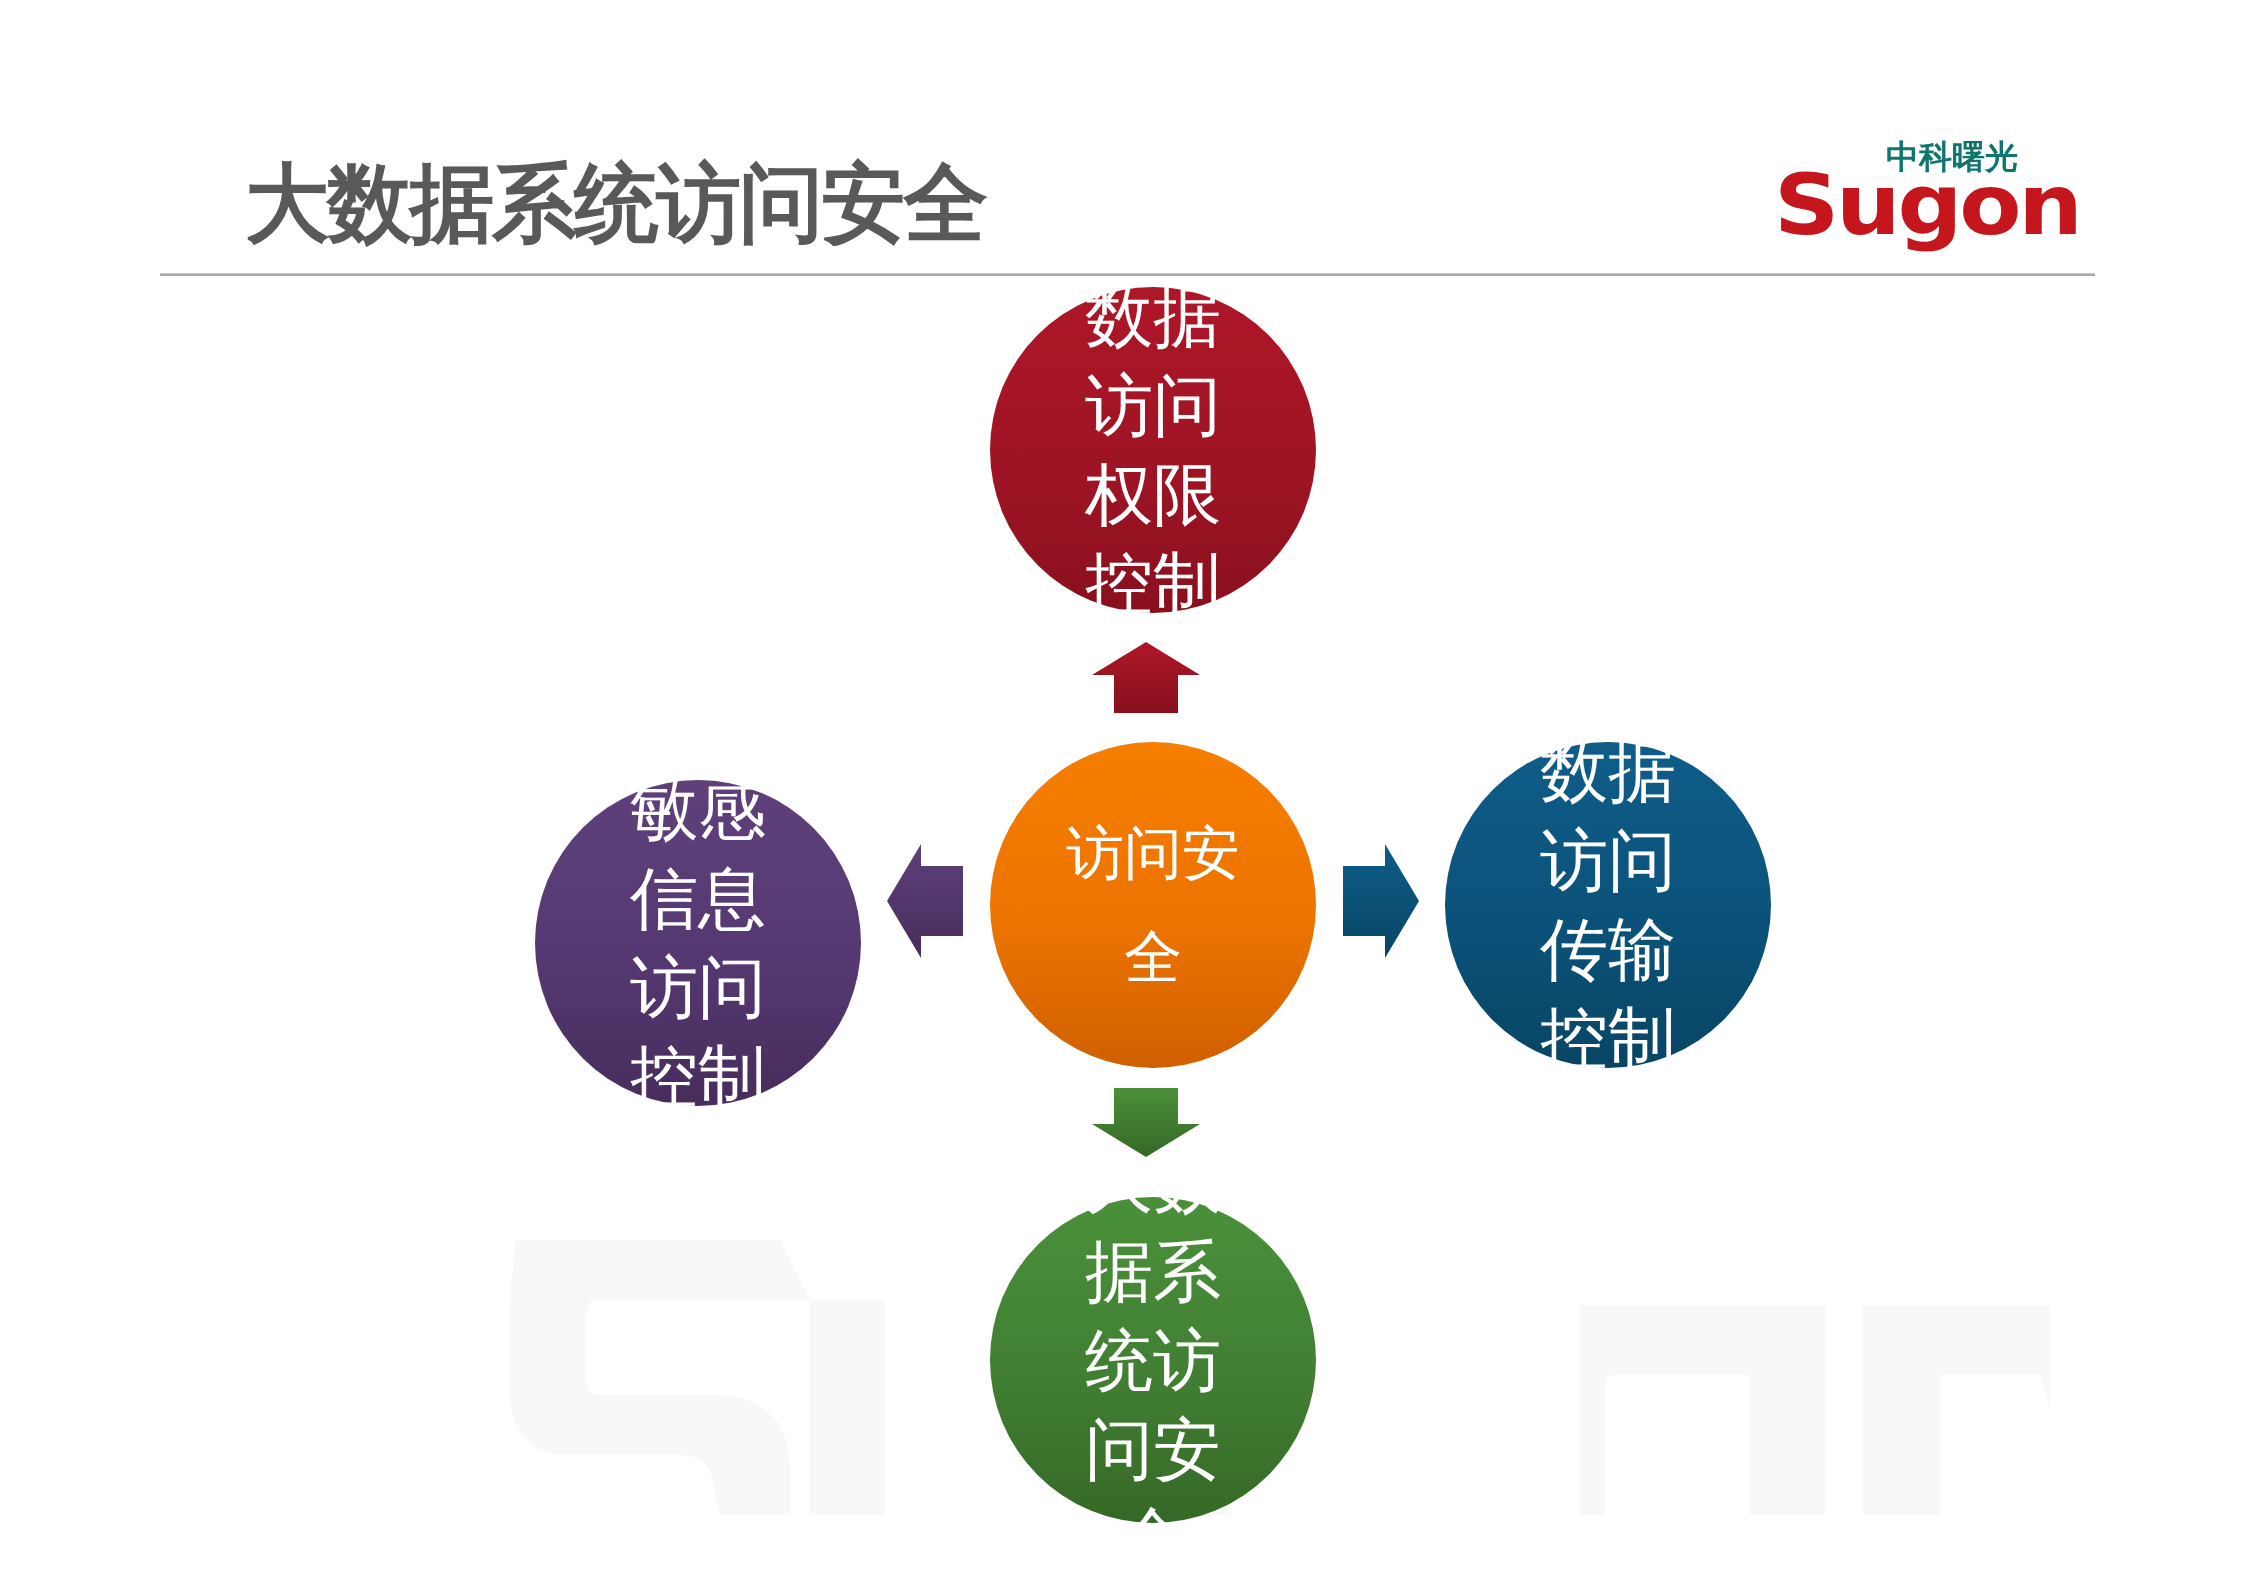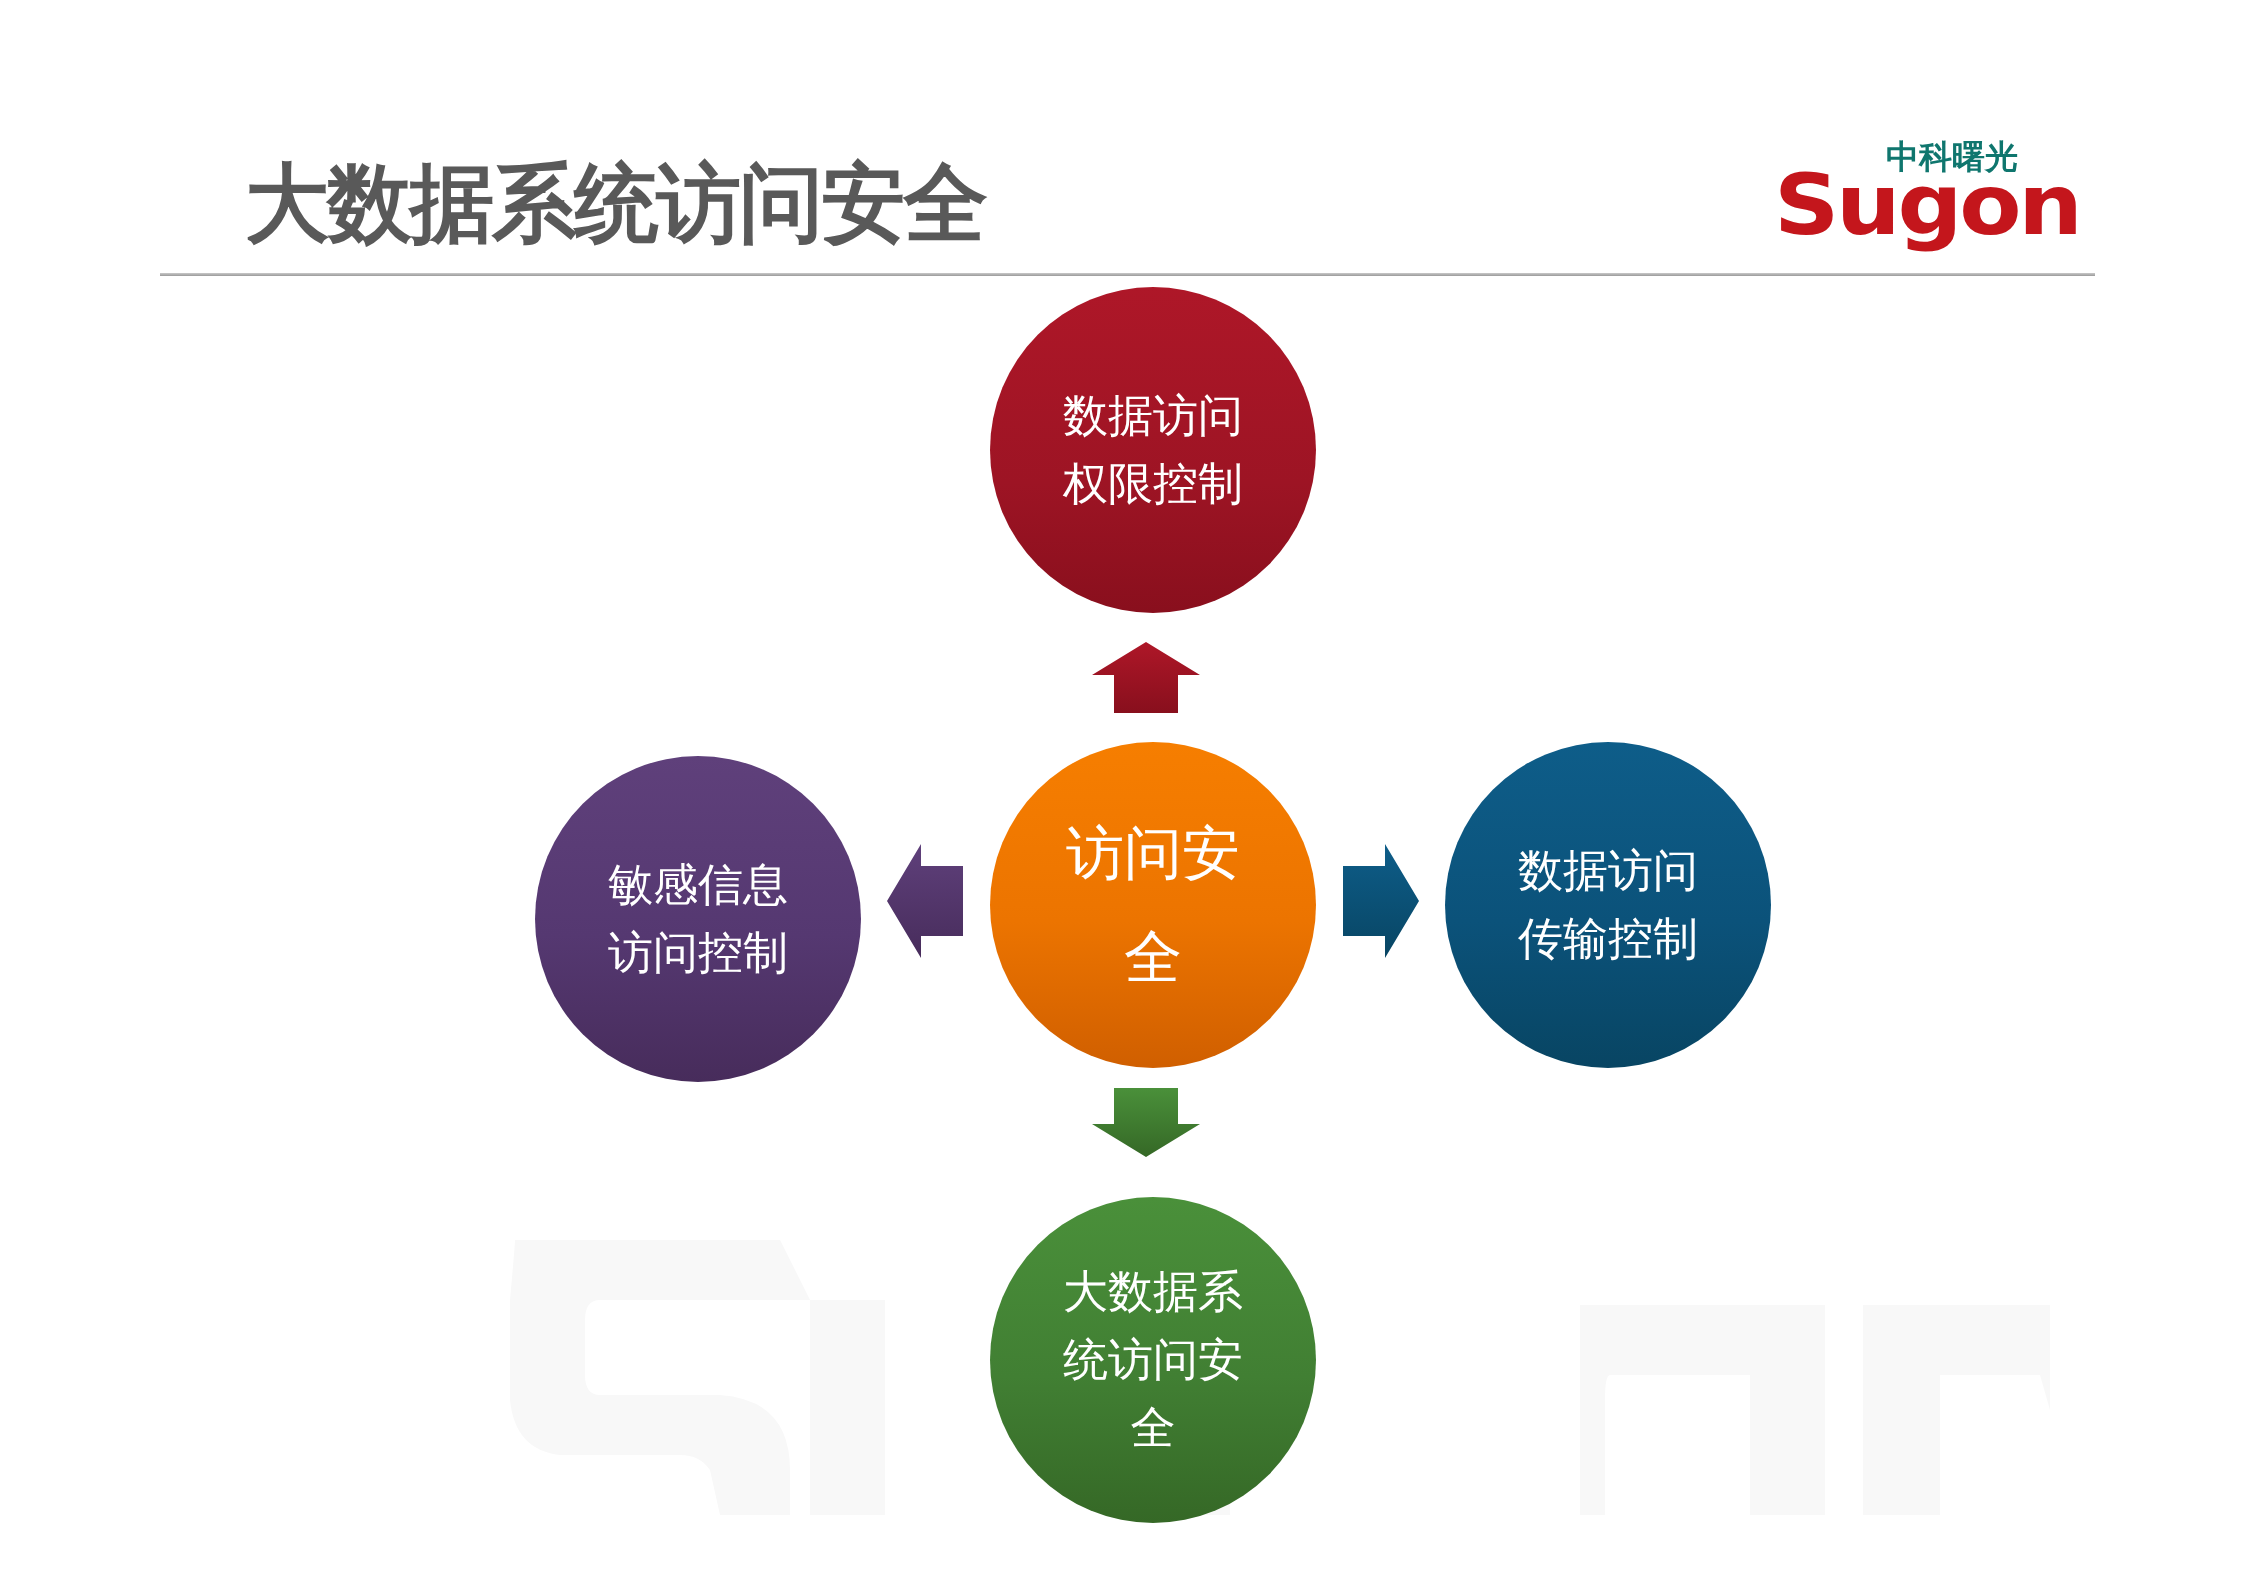--- a/index.html
+++ b/index.html
@@ -9,21 +9,21 @@
   .watermark { position: absolute; left: 0; top: 0; width: 2245px; height: 1587px; pointer-events: none; }
 
   .title { position: absolute; left: 245px; top: 160px; font-family: "DejaVu Sans", "Liberation Sans", sans-serif; font-weight: bold; font-size: 86px; color: #595959; letter-spacing: -2px; line-height: 1; white-space: nowrap; transform: scaleX(0.98); transform-origin: left; }
   .rule { position: absolute; left: 160px; top: 273px; width: 1935px; height: 3px; background: linear-gradient(#c9c9c9, #9a9a9a); }
 
   .logo { position: absolute; left: 1770px; top: 135px; width: 270px; height: 110px; }
   .logo-cn { position: absolute; right: 22px; top: 5px; font-family: "DejaVu Sans", sans-serif; font-weight: bold; font-size: 33px; color: #0f766e; letter-spacing: 0px; line-height: 1; }
   .logo-en { position: absolute; left: 4px; top: 28px; font-family: "DejaVu Sans", "Liberation Sans", sans-serif; font-weight: bold; font-size: 84px; color: #c4161c; letter-spacing: -3px; line-height: 1; transform: scaleX(1.08); transform-origin: left; }
 
   .node { position: absolute; width: 326px; height: 326px; border-radius: 50%; display: flex; align-items: center; justify-content: center; text-align: center; color: #ffffff; box-sizing: border-box; }
-  .node-label { font-size: 45px; line-height: 68px; width: 200px; font-family: "DejaVu Serif", "Liberation Serif", serif; word-break: break-all; }
+  .node-label { font-size: 68px; line-height: 89px; width: 200px; font-family: "DejaVu Serif", "Liberation Serif", serif; word-break: break-all; }
   .node-center .node-label { font-size: 58px; line-height: 104px; width: 190px; }
 
   .arrow { position: absolute; }
 </style>
 </head>
 <body>
 
 <div class="slide">
 
   <svg class="watermark" viewBox="0 0 2245 1587" xmlns="http://www.w3.org/2000/svg">
@@ -54,21 +54,21 @@
   <svg class="arrow" style="left:1090px; top:642px;" width="112" height="72" viewBox="0 0 112 72">
     <defs>
         <linearGradient id="gUp" x1="0" y1="0" x2="0" y2="1">
           <stop offset="0" stop-color="#ae1728"></stop>
           <stop offset="1" stop-color="#880f1d"></stop>
         </linearGradient>
       </defs>
     <polygon points="56,0 110,33 88,33 88,71 24,71 24,33 2,33" fill="url(#gUp)"></polygon>
   </svg>
 
-  <div class="node" style="left:535px; top:756px; background: linear-gradient(180deg, #5f407b 0%, #553871 55%, #472c5b 100%);">
+  <div class="node" style="left:535px; top:780px; background: linear-gradient(180deg, #5f407b 0%, #553871 55%, #472c5b 100%);">
     <div class="node-label">敏感信息访问控制</div>
   </div>
 
   <svg class="arrow" style="left:887px; top:844px;" width="78" height="115" viewBox="0 0 78 115">
     <defs>
         <linearGradient id="gLeft" x1="0" y1="0" x2="0" y2="1">
           <stop offset="0" stop-color="#5f407b"></stop>
           <stop offset="1" stop-color="#472c5b"></stop>
         </linearGradient>
       </defs>

